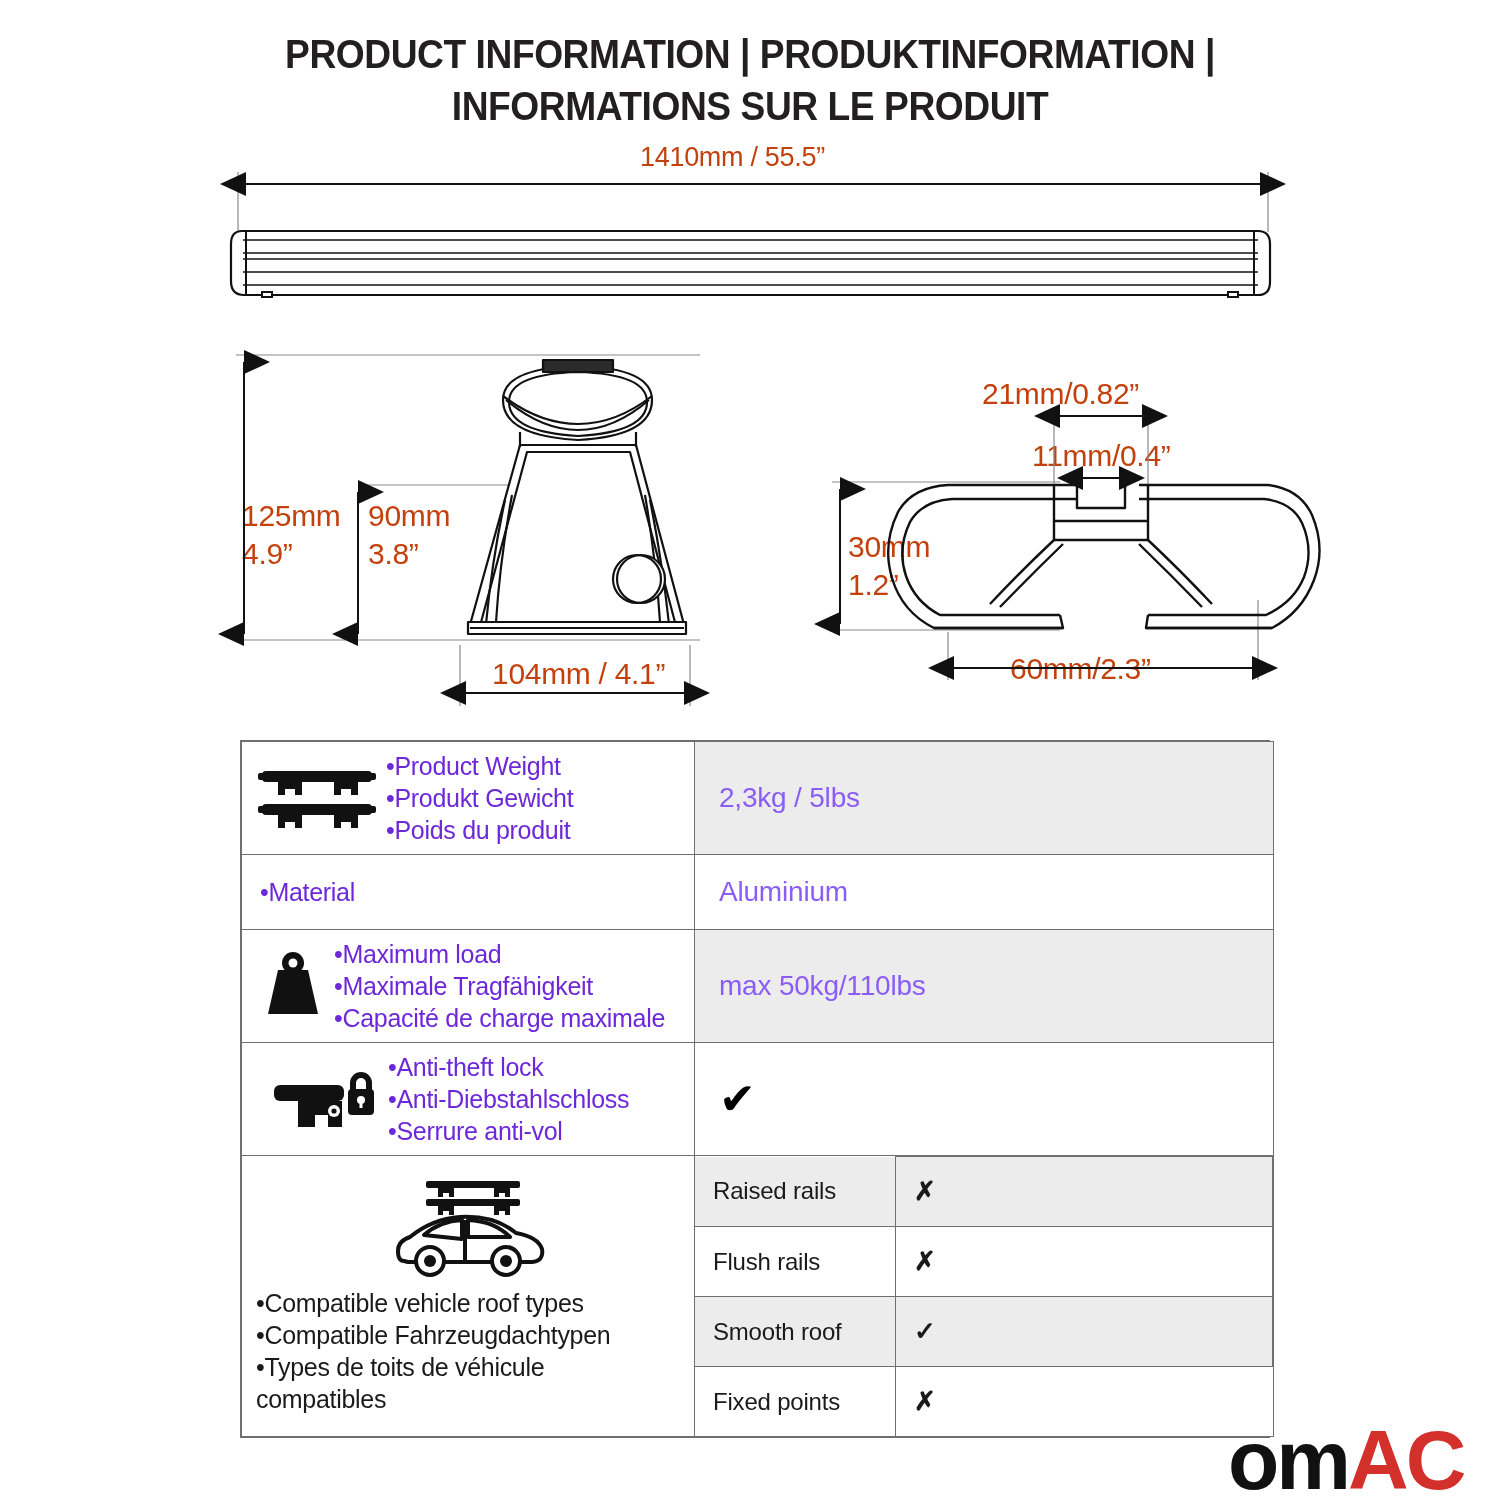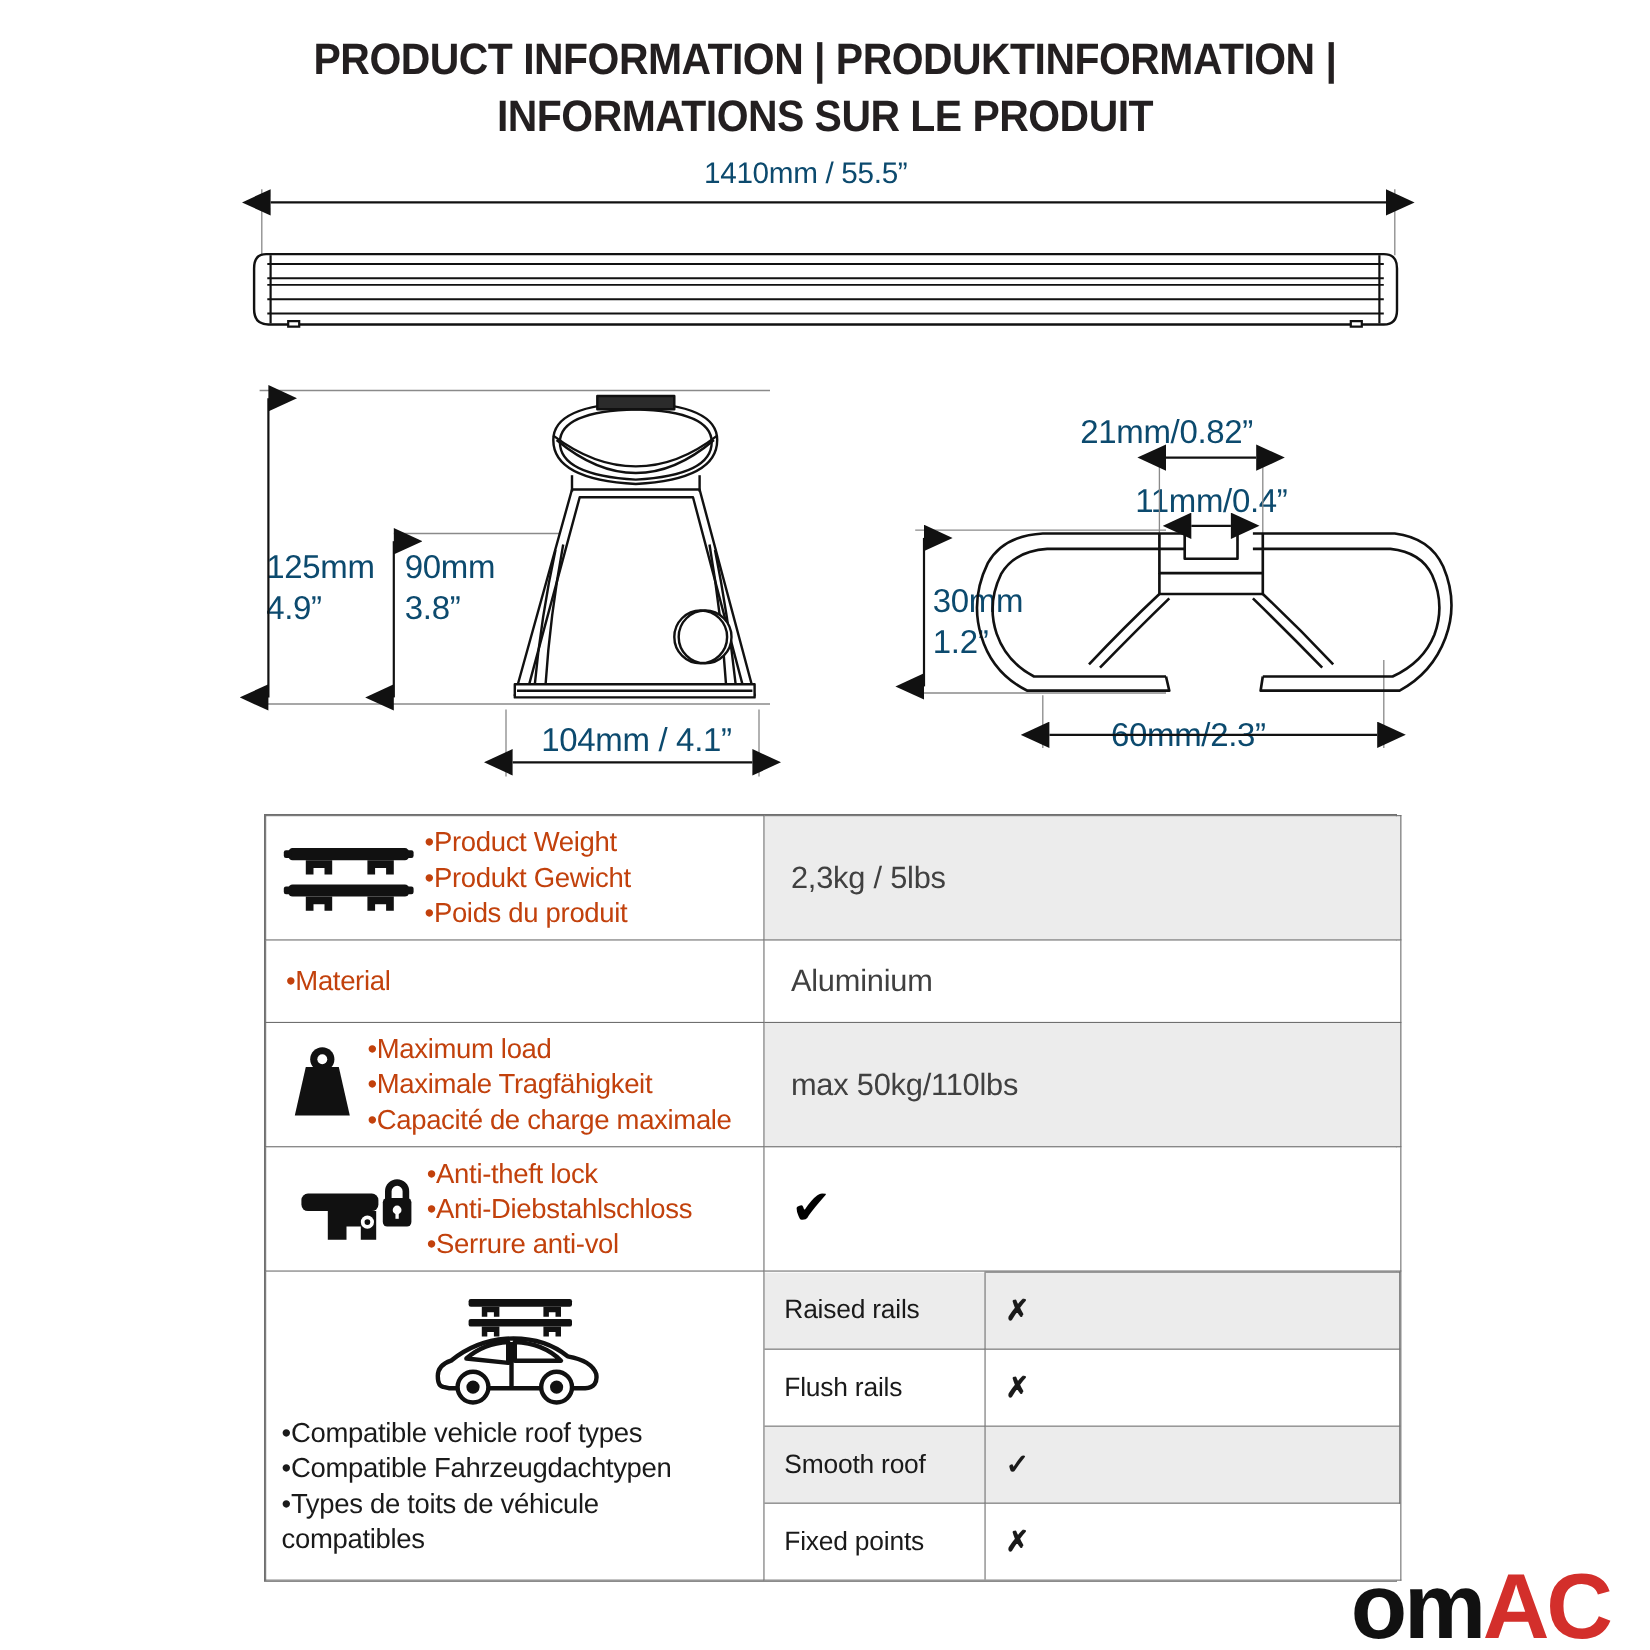--- a/index.html
+++ b/index.html
@@ -25,21 +25,21 @@
     line-height:52px;
     color:#231f20;
     font-family:"Liberation Sans", sans-serif;
     transform:scaleX(0.93);
   }
 
   
   .dimtext{
     position:absolute;
     font-size:27px;
-    color:#0c4a6e;
+    color:#c2410c;
     white-space:pre;
     line-height:34px;
     letter-spacing:-0.3px;
   }
   .dimtext.big{font-size:30px;line-height:38px;}
 
   svg{display:block;}
   .svglayer{position:absolute;left:0;top:0;width:1500px;height:1500px;pointer-events:none;}
 
   
@@ -70,26 +70,26 @@
     padding:8px 6px 8px 14px;
     min-height:84px;
     box-sizing:border-box;
   }
   .icon-box{
     flex:0 0 auto;
     display:flex;align-items:center;justify-content:center;
     margin-right:8px;
   }
   .bullets{
-    font-size:25px;line-height:32px;color:#c2410c;
+    font-size:25px;line-height:32px;color:#6d28d9;
     letter-spacing:-0.3px;
   }
   .bullets div{white-space:nowrap;}
   .value-text{
-    font-size:28px;color:#404040;padding-left:24px;letter-spacing:-0.2px;
+    font-size:28px;color:#8b5cf6;padding-left:24px;letter-spacing:-0.2px;
   }
   .mark{
     font-size:44px;line-height:1;padding-left:24px;color:#000;
   }
 
   
   .compat-label{
     display:flex;flex-direction:column;align-items:flex-start;
     padding:14px 10px 14px 14px;
   }

